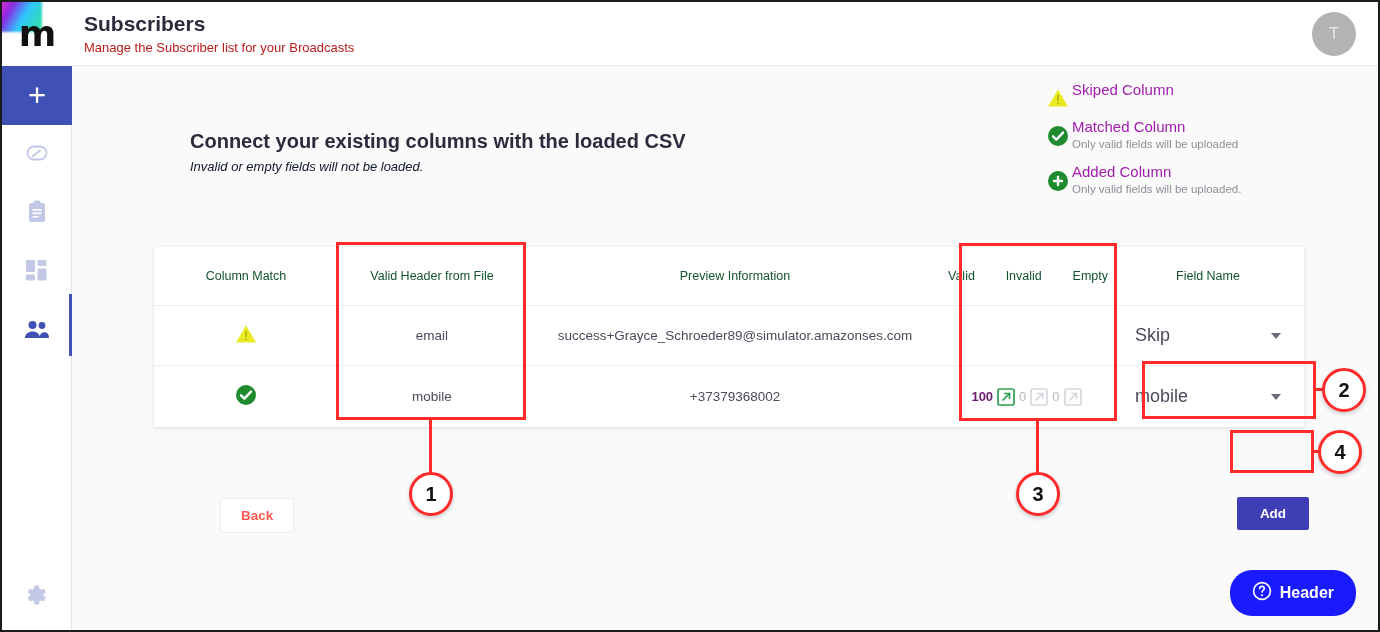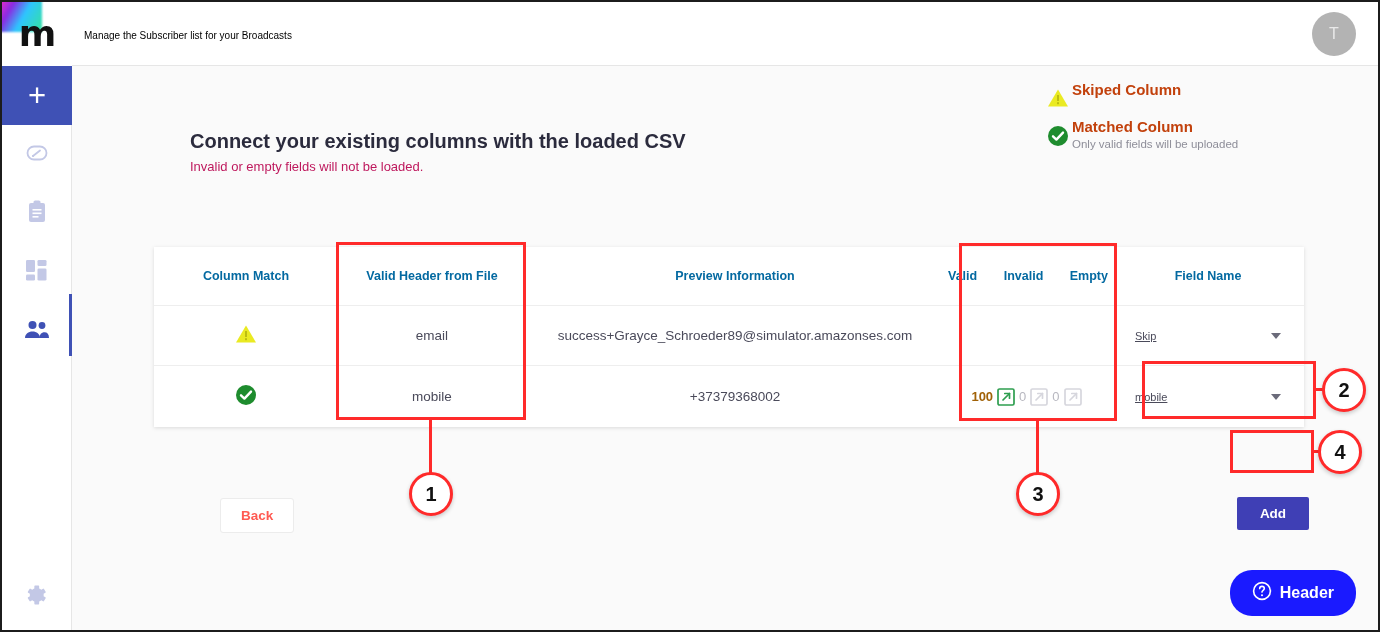--- a/index.html
+++ b/index.html
@@ -34,21 +34,21 @@
     filter: blur(1px);
   }
   .logo-m {
     position: relative; z-index: 2;
     font-size: 36px; font-weight: bold; color: #111;
     line-height: 1; letter-spacing: -1px;
     font-family: "DejaVu Sans", sans-serif;
   }
   .title-wrap { margin-left: 12px; }
   .page-title { font-size: 21px; font-weight: bold; color: #2b2b3d; line-height: 1.15; }
-  .page-sub { font-size: 10px; color: #000000; margin-top: 3px; }
+  .page-sub { font-size: 13px; color: #b91c1c; margin-top: 3px; }
   .avatar {
     position: absolute; right: 22px; top: 10px;
     width: 44px; height: 44px; border-radius: 50%;
     background: #b3b3b3; color: #e9e9e9;
     display: flex; align-items: center; justify-content: center;
     font-size: 16px;
   }
 
   
   .sidebar {
@@ -77,62 +77,61 @@
   
   .content {
     position: absolute; left: 70px; top: 64px;
     width: 1306px; height: 564px; background: #fafafa;
   }
 
   .legend { position: absolute; right: 14px; top: 14px; width: 320px; }
   .legend-row { display: flex; align-items: flex-start; margin-bottom: 9px; }
   .legend-ico { width: 28px; flex: 0 0 28px; display:flex; align-items:center; justify-content:center; padding-top:8px; }
   .legend-txt { flex: 1; }
-  .legend-title { font-size: 15px; color: #c2410c; line-height: 1.35; font-weight: bold; }
+  .legend-title { font-size: 15px; color: #a21caf; line-height: 1.35; }
   .legend-desc { font-size: 11.5px; color: #8e8e99; line-height: 1.35; }
 
   .heading { position: absolute; left: 118px; top: 64px; }
   .heading h2 { font-size: 20px; font-weight: bold; color: #2b2b3d; }
-  .heading p { font-size: 13px; color: #be185d; margin-top: 6px; }
+  .heading p { font-size: 13px; color: #0f172a; margin-top: 6px; font-style: italic; }
 
   
   .table-card {
     position: absolute; left: 82px; top: 181px;
     width: 1150px; background: #ffffff;
     box-shadow: 0 1px 4px rgba(0,0,0,.13);
   }
   table { width: 100%; border-collapse: collapse; table-layout: fixed; }
   th {
-    font-size: 12.5px; color: #0369a1; font-weight: bold;
+    font-size: 12.5px; color: #14532d; font-weight: normal;
     padding: 22px 4px; text-align: center;
     border-bottom: 1px solid #eeeeee;
   }
   td {
     font-size: 13.5px; color: #4a4a5a; text-align: center;
     padding: 18px 4px; border-bottom: 1px solid #eeeeee;
   }
   tr:last-child td { border-bottom: none; }
   .col-match { width: 184px; }
   .col-header { width: 188px; }
   .col-preview { width: 418px; margin-left: 24px; }
   .col-vie { width: 168px; }
   .col-field { width: 192px; }
 
   .vie-head { display: flex; justify-content: space-between; gap: 11px; }
   .vie-cell { display: flex; align-items: center; justify-content: center; gap: 1px; }
   .vie-num { font-size: 13px; font-weight: bold; }
-  .vie-num.green { color: #a16207; }
+  .vie-num.green { color: #701a75; }
   .vie-num.grey { color: #b8b8c0; font-weight: normal; }
   .ext { display: inline-block; width: 20px; height: 20px; margin: 0 2px; }
 
   .select {
     display: flex; align-items: center; justify-content: space-between;
-    width: 150px; margin: 0 auto; font-size: 11px; color: #4a4a5a;
+    width: 150px; margin: 0 auto; font-size: 18px; color: #4a4a5a;
     padding: 0 2px;
-    text-decoration: underline;
   }
   .caret { width: 0; height: 0; border-left: 5px solid transparent;
            border-right: 5px solid transparent; border-top: 6px solid #6b6b7a; }
 
   
   .btn-back {
     position: absolute; left: 148px; top: 432px;
     padding: 9px 20px; font-size: 13.5px; color: #ff5a52;
     background: #fff; border: 1px solid #ececec; border-radius: 3px;
     font-weight: bold; cursor: pointer;
@@ -165,20 +164,21 @@
 <body>
 
 <div id="root">
 
   <div class="topbar">
     <div class="logo-box">
       <div class="logo-grad"></div>
       <div class="logo-m">m</div>
     </div>
     <div class="title-wrap">
+      <div class="page-title">Subscribers</div>
       <div class="page-sub">Manage the Subscriber list for your Broadcasts</div>
     </div>
     <div class="avatar">
       <span>T</span>
     </div>
   </div>
 
   <div class="sidebar">
 
     <div class="side-item plus">
@@ -262,20 +262,33 @@
             <circle cx="11" cy="11" r="10" fill="#1e8c2e"></circle>
             <path d="M6 11.3 L9.4 14.6 L16 7.6" stroke="#fff" stroke-width="2.4" fill="none" stroke-linecap="round" stroke-linejoin="round"></path>
           </svg>
         </div>
         <div class="legend-txt">
           <div class="legend-title">Matched Column</div>
           <div class="legend-desc">Only valid fields will be uploaded</div>
         </div>
       </div>
 
+      <div class="legend-row">
+        <div class="legend-ico">
+          <svg width="22" height="22" viewBox="0 0 22 22">
+            <circle cx="11" cy="11" r="10" fill="#1e8c2e"></circle>
+            <rect x="9.8" y="5.8" width="2.4" height="10.4" fill="#fff" rx="1"></rect>
+            <rect x="5.8" y="9.8" width="10.4" height="2.4" fill="#fff" rx="1"></rect>
+          </svg>
+        </div>
+        <div class="legend-txt">
+          <div class="legend-title">Added Column</div>
+          <div class="legend-desc">Only valid fields will be uploaded.</div>
+        </div>
+      </div>
     </div>
 
     <div class="heading">
       <h2>Connect your existing columns with the loaded CSV</h2>
       <p>Invalid or empty fields will not be loaded.</p>
     </div>
 
     <div class="table-card">
       <table>
         <thead>

